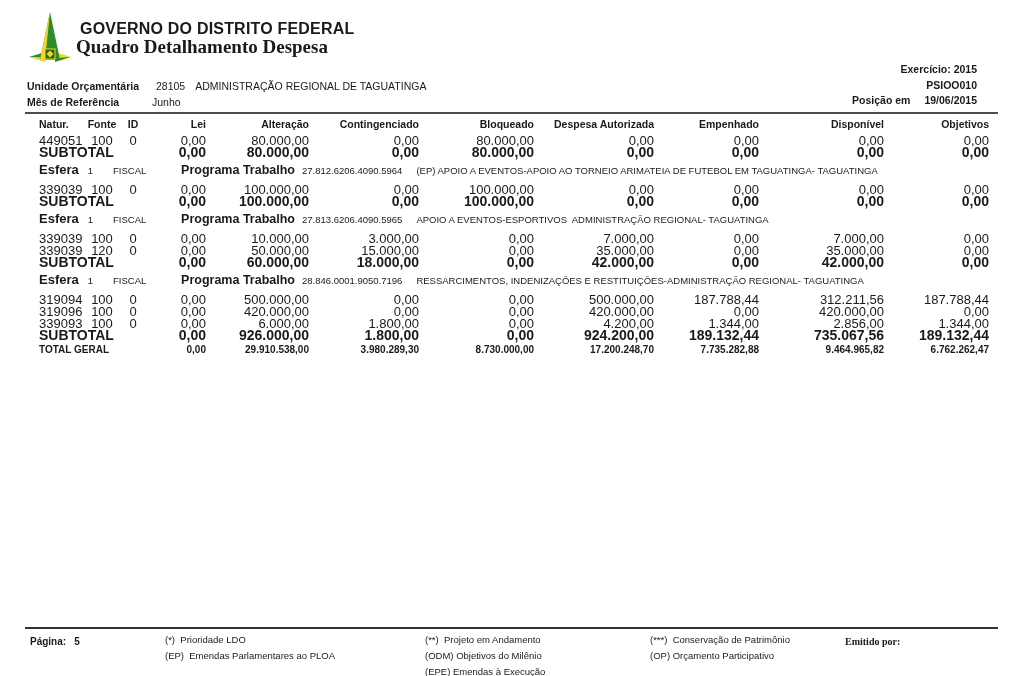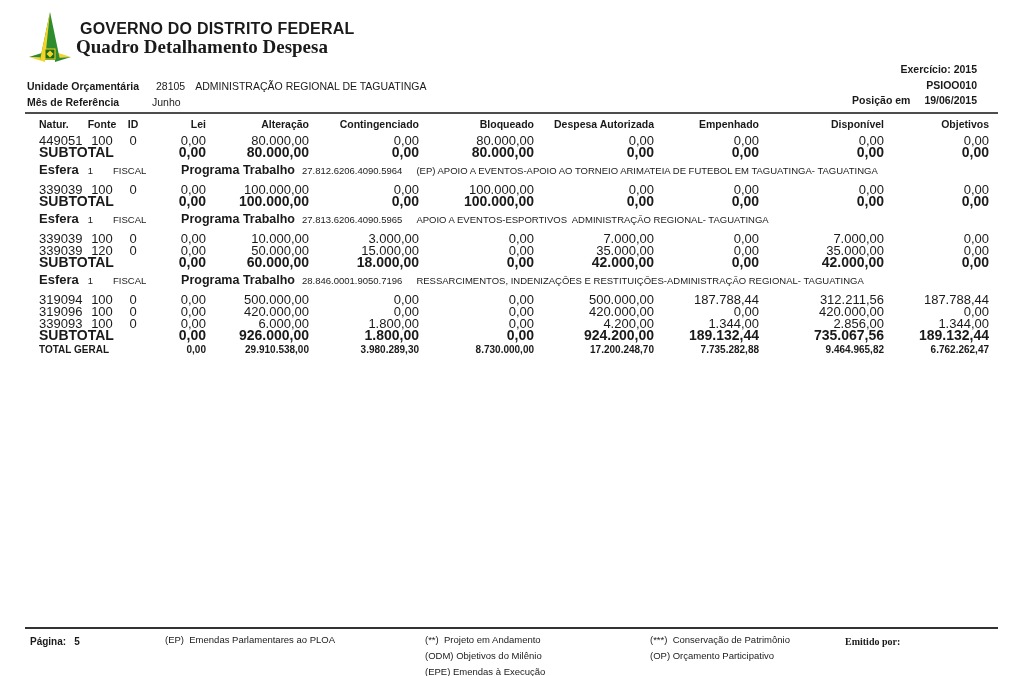--- a/index.html
+++ b/index.html
@@ -275,16 +275,16 @@
       <div class="c num">7.735.282,88</div>
       <div class="c num">9.464.965,82</div>
       <div class="c num">6.762.262,47</div>
     </div>
   </div>
 
 <div id="footer-rule" class="abs"></div>
 <div id="pagina" class="abs">
   <span>Página:</span><span class="val">5</span>
 </div>
-<div id="legend-1" class="abs legend"><div class="legend-line">(EP)  Emendas Parlamentares ao PLOA</div></div>
+<div id="legend-1" class="abs legend"><div class="legend-line">(*)  Prioridade LDO</div><div class="legend-line">(EP)  Emendas Parlamentares ao PLOA</div></div>
 <div id="legend-2" class="abs legend"><div class="legend-line">(**)  Projeto em Andamento</div><div class="legend-line">(ODM) Objetivos do Milênio</div><div class="legend-line">(EPE) Emendas à Execução</div></div>
 <div id="legend-3" class="abs legend"><div class="legend-line">(***)  Conservação de Patrimônio</div><div class="legend-line">(OP) Orçamento Participativo</div></div>
 <div id="emitido" class="abs">Emitido por:</div>
 
 </body></html>

